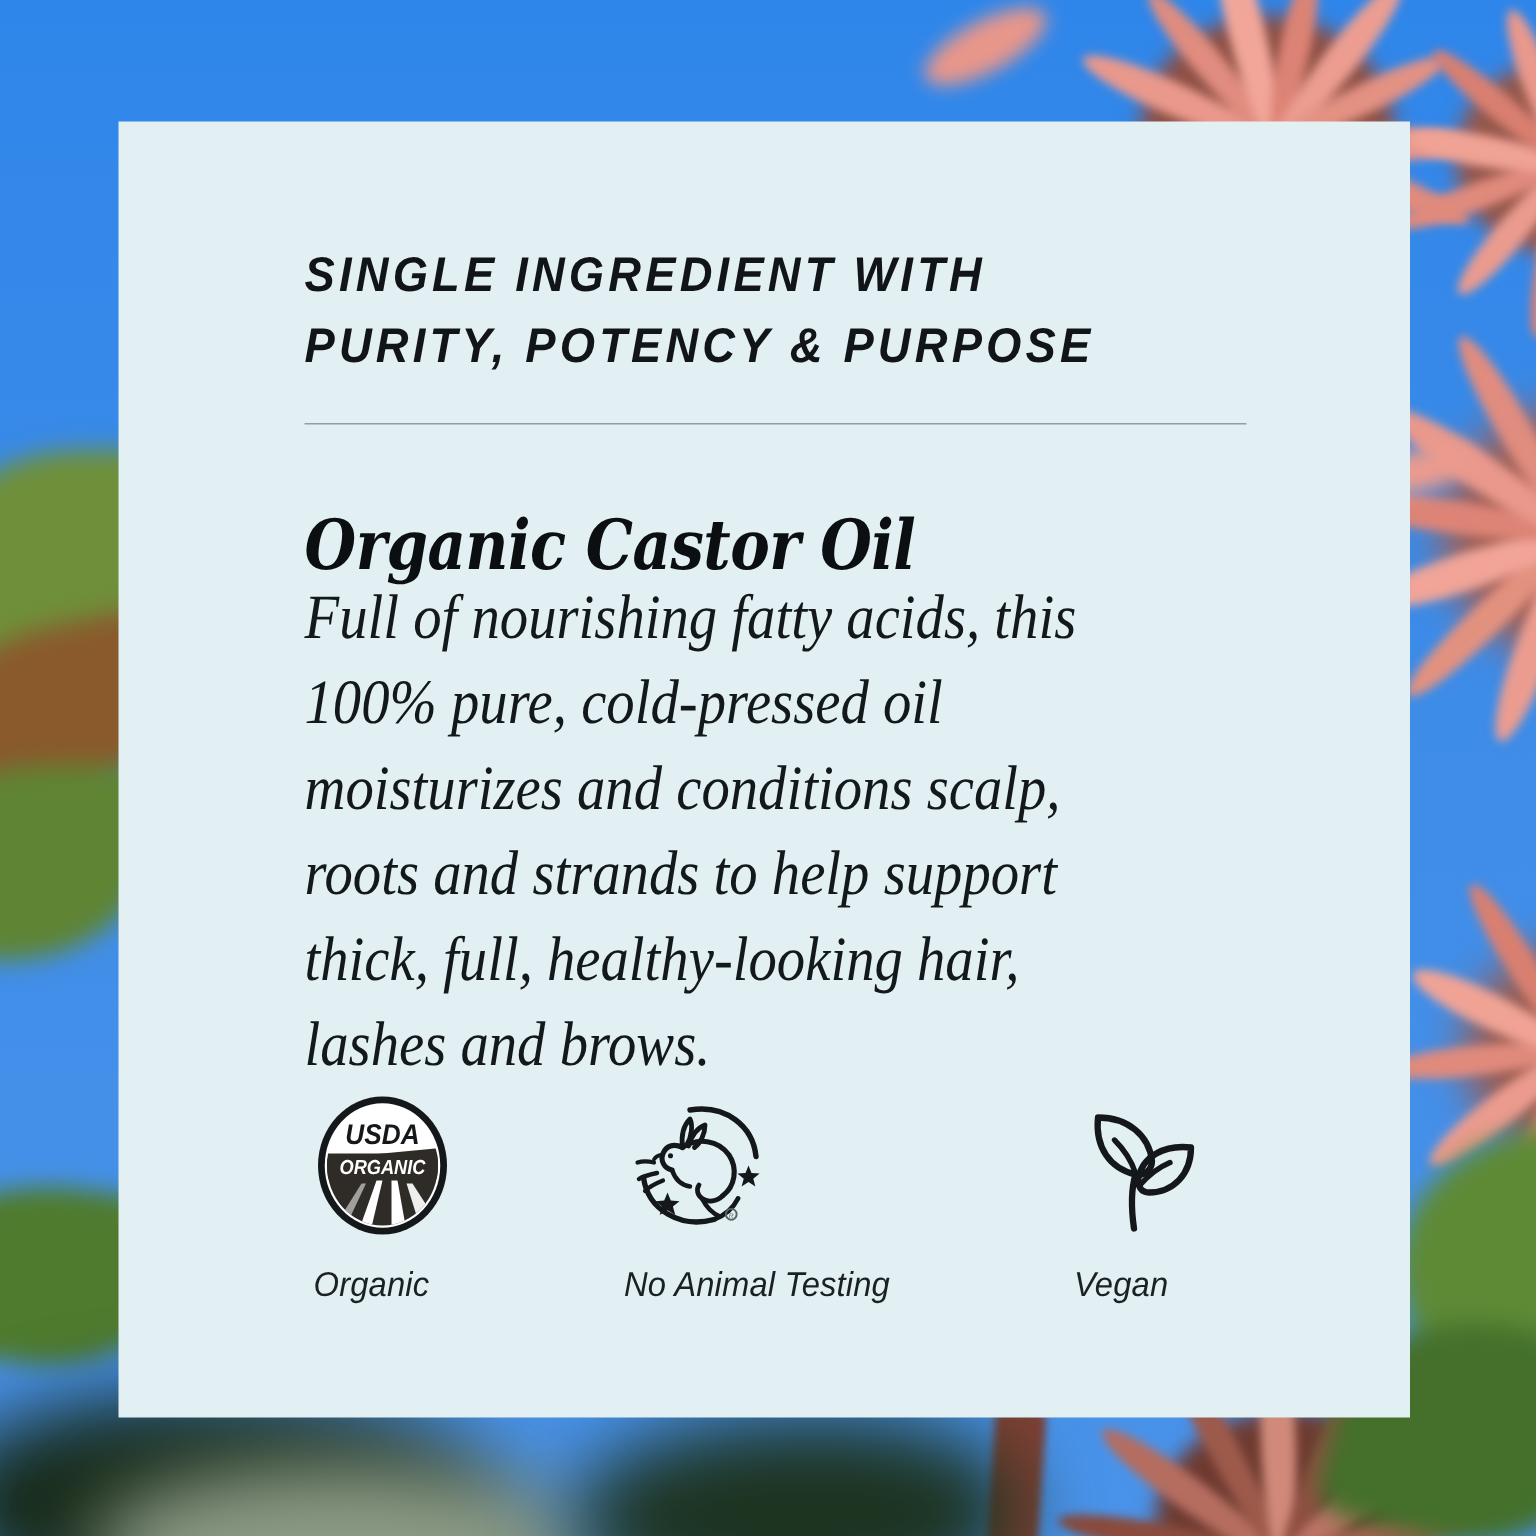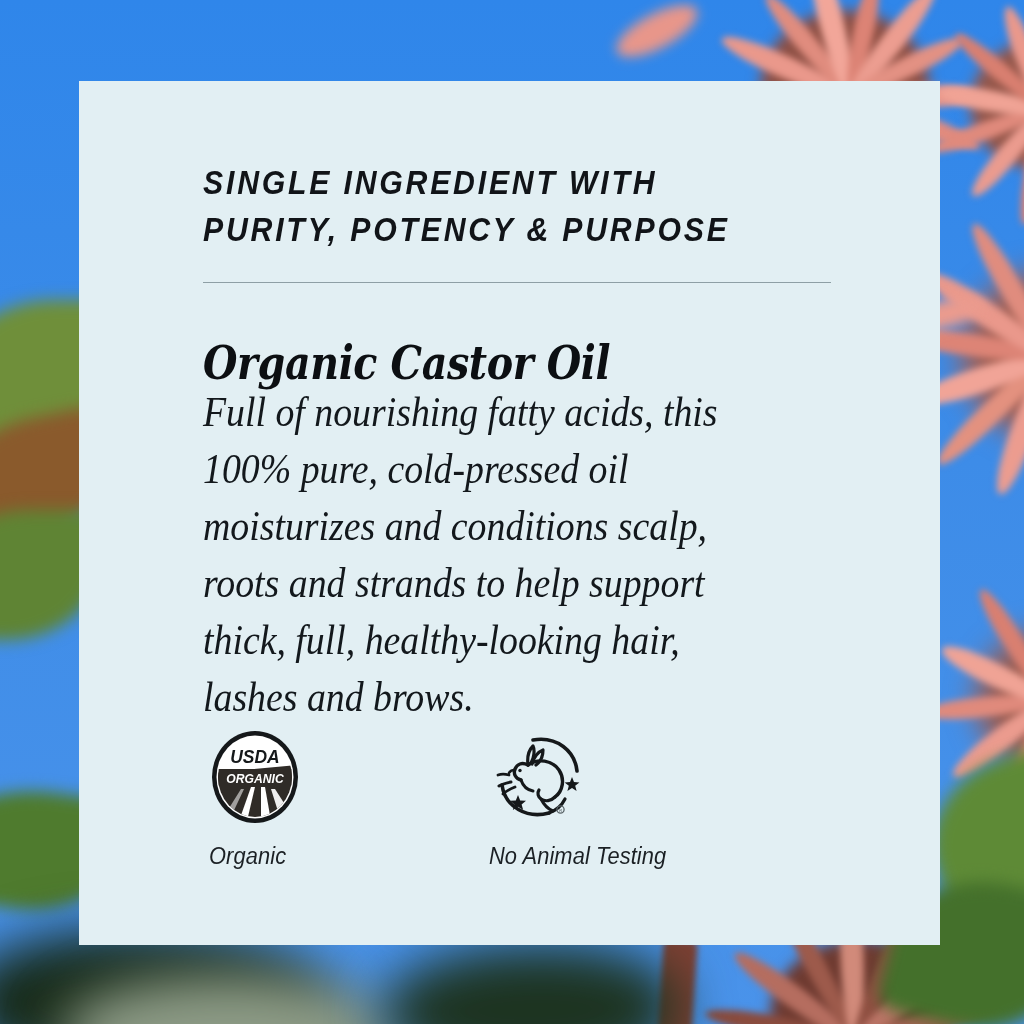--- a/index.html
+++ b/index.html
@@ -364,17 +364,34 @@
 
               <path d="M 83 48 L 85 53 L 90.4 53.4 L 86.2 56.8 L 87.6 62 L 83 59 L 78.4 62 L 79.8 56.8 L 75.6 53.4 L 81 53 Z" fill="#15181a" stroke="none"></path>
 
               <circle cx="71.5" cy="80.5" r="3.6" fill="none" stroke="#5a6468" stroke-width="1.3"></circle>
               <text x="71.5" y="83" text-anchor="middle" font-family="'Liberation Sans', sans-serif" font-size="4.4" fill="#5a6468" stroke="none">R</text>
             </svg>
           </div>
           <div class="badge-label">No Animal Testing</div>
         </div>
 
+        <div class="badge">
+          <div class="badge-icon">
+            <svg width="92" height="96" viewBox="0 0 92 96" aria-hidden="true" fill="none" stroke="#15181a" stroke-width="4.2" stroke-linecap="round" stroke-linejoin="round">
+
+              <path d="M 40 90 C 38 76 38 64 41 54"></path>
+
+              <path d="M 41 54 C 24 50 14 36 16 16 C 36 16 50 28 52 45 C 52 50 48 55 41 54 Z"></path>
+
+              <path d="M 27 31 C 33 37 38 44 41 53" stroke-width="3.6"></path>
+
+              <path d="M 43 56 C 46 42 60 34 78 36 C 78 54 66 66 50 66 C 45 66 42 62 43 56 Z"></path>
+
+              <path d="M 64 46 C 57 49 50 54 44 61" stroke-width="3.6"></path>
+            </svg>
+          </div>
+          <div class="badge-label">Vegan</div>
+        </div>
 
       </div>
     </div>
   </div>
 </div>
 
 </body></html>

